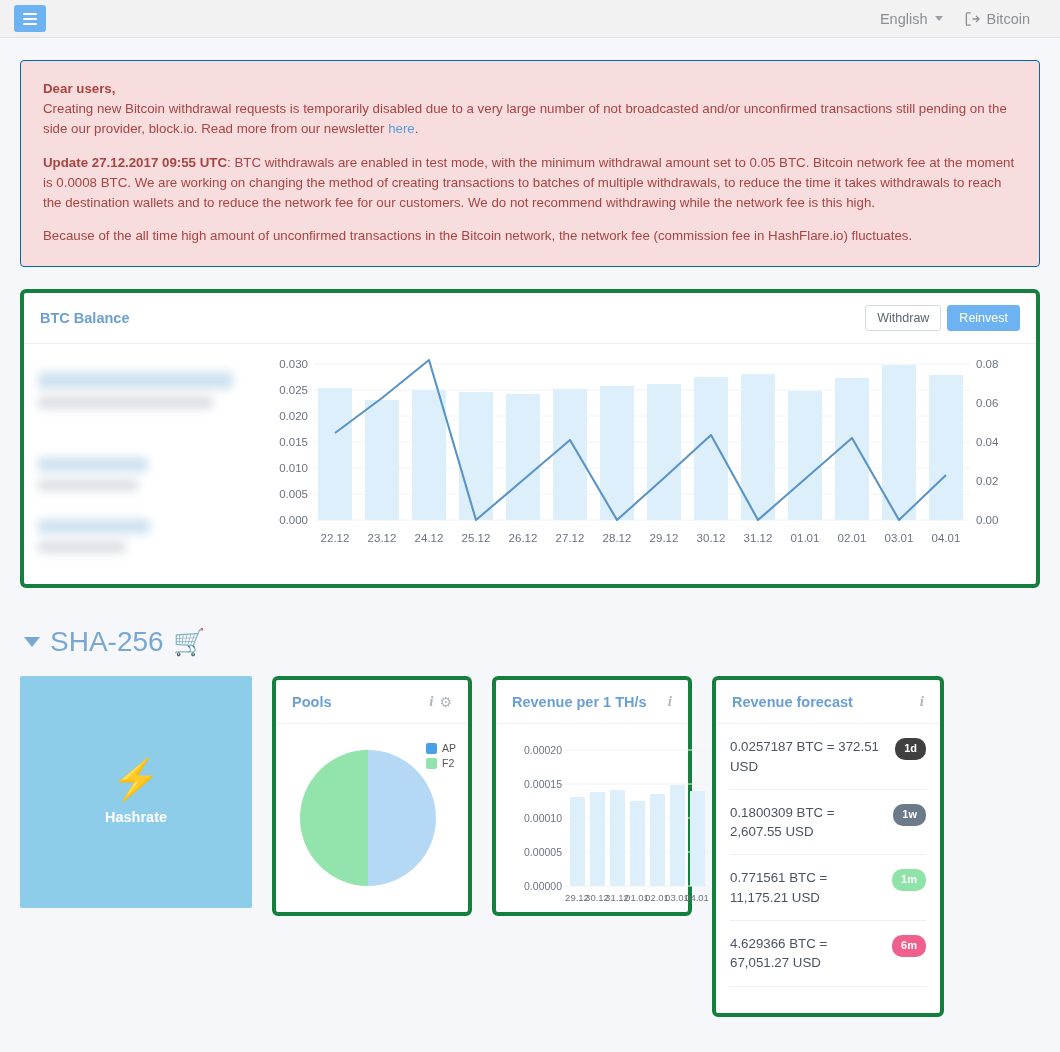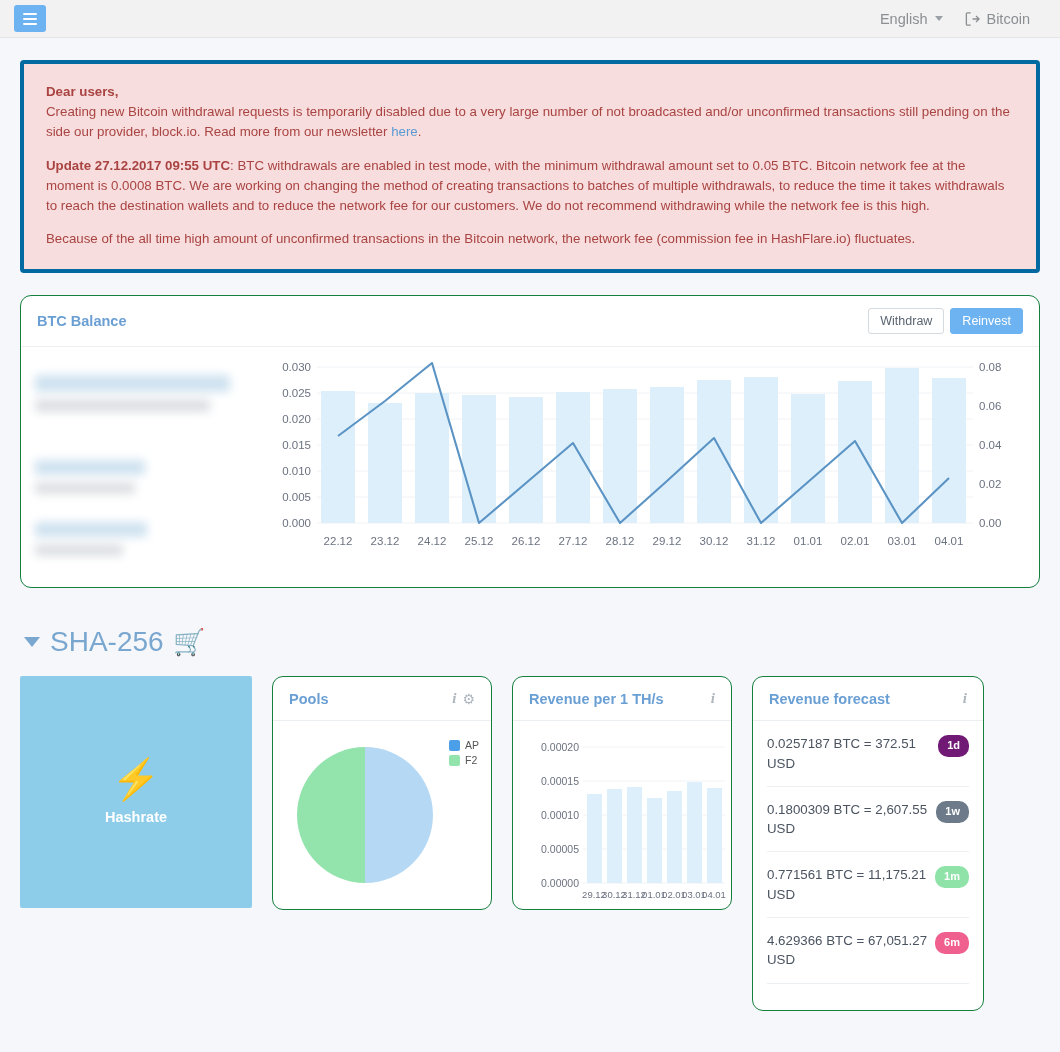--- a/index.html
+++ b/index.html
@@ -45,38 +45,38 @@
     margin-left: 2px;
   }
 
   
   .page { padding: 0 20px; }
 
   
   .alert {
     margin-top: 22px;
     background: #f7dddd;
-    border: 4px solid #0369a1;
+    border: 1px solid #0369a1;
     border-radius: 4px;
     padding: 18px 22px 20px 22px;
     color: #a94442;
     font-size: 13.3px;
     line-height: 1.52;
   }
   .alert b { font-weight: bold; }
   .alert a { color: #5b9bd5; text-decoration: none; }
   .alert .para { margin-bottom: 13px; }
   .alert .para:last-child { margin-bottom: 0; }
   .alert .linkline { color: #5b9bd5; display: block; }
 
   
   .card {
     background: #fff;
-    border: 1px solid #15803d;
-    border-radius: 11px;
+    border: 4px solid #15803d;
+    border-radius: 6px;
   }
   .card-head {
     padding: 12px 16px;
     border-bottom: 1px solid #edf0f2;
     display: flex; align-items: center;
     min-height: 44px;
   }
   .card-title {
     color: #6a9fd4;
     font-weight: bold;
@@ -136,21 +136,21 @@
     background: #8ecdea;
     color: #fff;
     display: flex; flex-direction: column;
     align-items: center; justify-content: center;
     border-radius: 2px;
   }
   .bolt { font-size: 40px; line-height: 1; margin-bottom: 10px; }
   .hashrate-value { font-size: 31px; font-weight: 300; letter-spacing: .3px; }
   .hashrate-label { font-size: 14.5px; font-weight: bold; margin-top: 0; }
 
-  .panel-pools, .panel-revenue { width: 220px; }
+  .panel-pools, .panel-revenue { width: 200px; }
   .panel-forecast { width: 232px; }
   .panel-body { padding: 12px; height: 188px; position: relative; }
 
   .pie-legend { position: absolute; right: 12px; top: 18px; font-size: 10.5px; color: #555; }
   .legend-row { display: flex; align-items: center; gap: 5px; margin-bottom: 3px; }
   .legend-swatch { width: 11px; height: 11px; border-radius: 2px; display: inline-block; }
 
   .forecast-body { padding: 0 14px; }
   .forecast-row {
     display: flex; align-items: flex-start; gap: 8px;
@@ -379,21 +379,21 @@
     <div class="card panel-forecast">
       <div class="card-head">
         <div class="card-title">Revenue forecast</div>
         <div class="card-head-actions">
           <span class="icon-btn icon-info">i</span>
         </div>
       </div>
       <div class="forecast-body">
         <div class="forecast-row">
           <span class="forecast-text">0.0257187 BTC = 372.51 USD</span>
-          <span class="badge" style="background:#701a75">1d</span>
+          <span class="badge" style="background:#404040">1d</span>
         </div>
         <div class="forecast-row">
           <span class="forecast-text">0.1800309 BTC = 2,607.55 USD</span>
           <span class="badge" style="background:#6c7a89">1w</span>
         </div>
         <div class="forecast-row">
           <span class="forecast-text">0.771561 BTC = 11,175.21 USD</span>
           <span class="badge" style="background:#8fe3a8">1m</span>
         </div>
         <div class="forecast-row">

